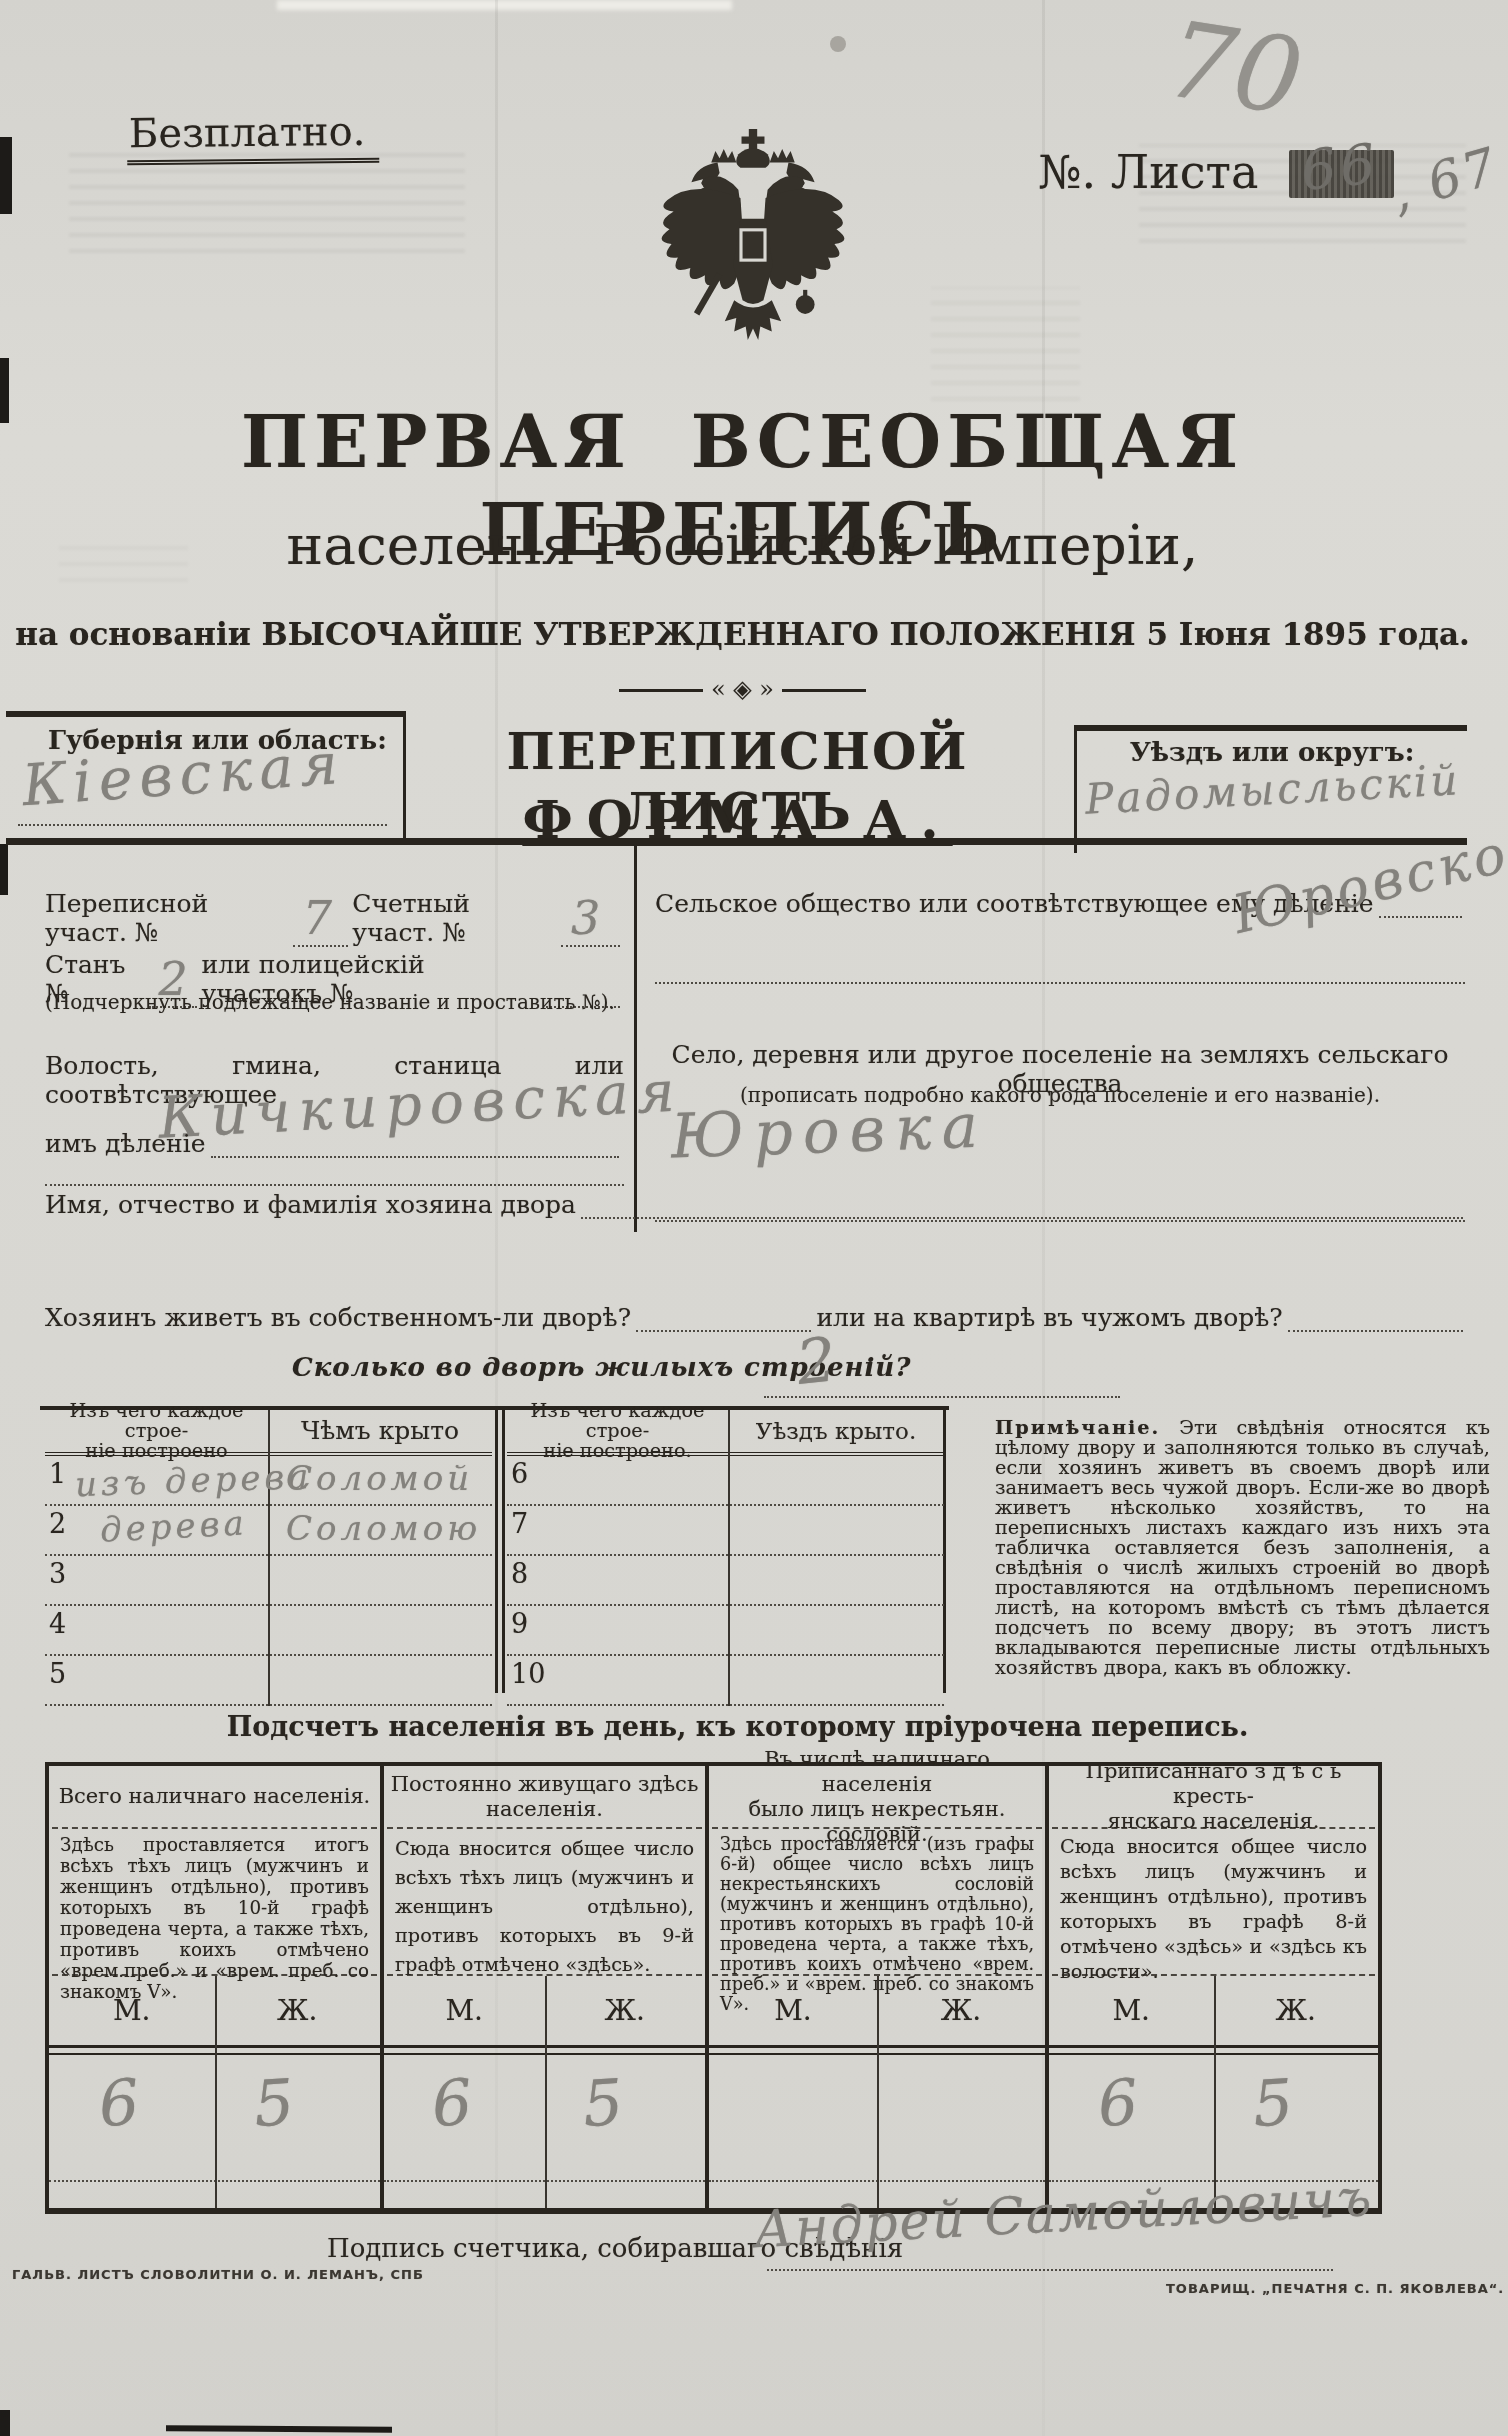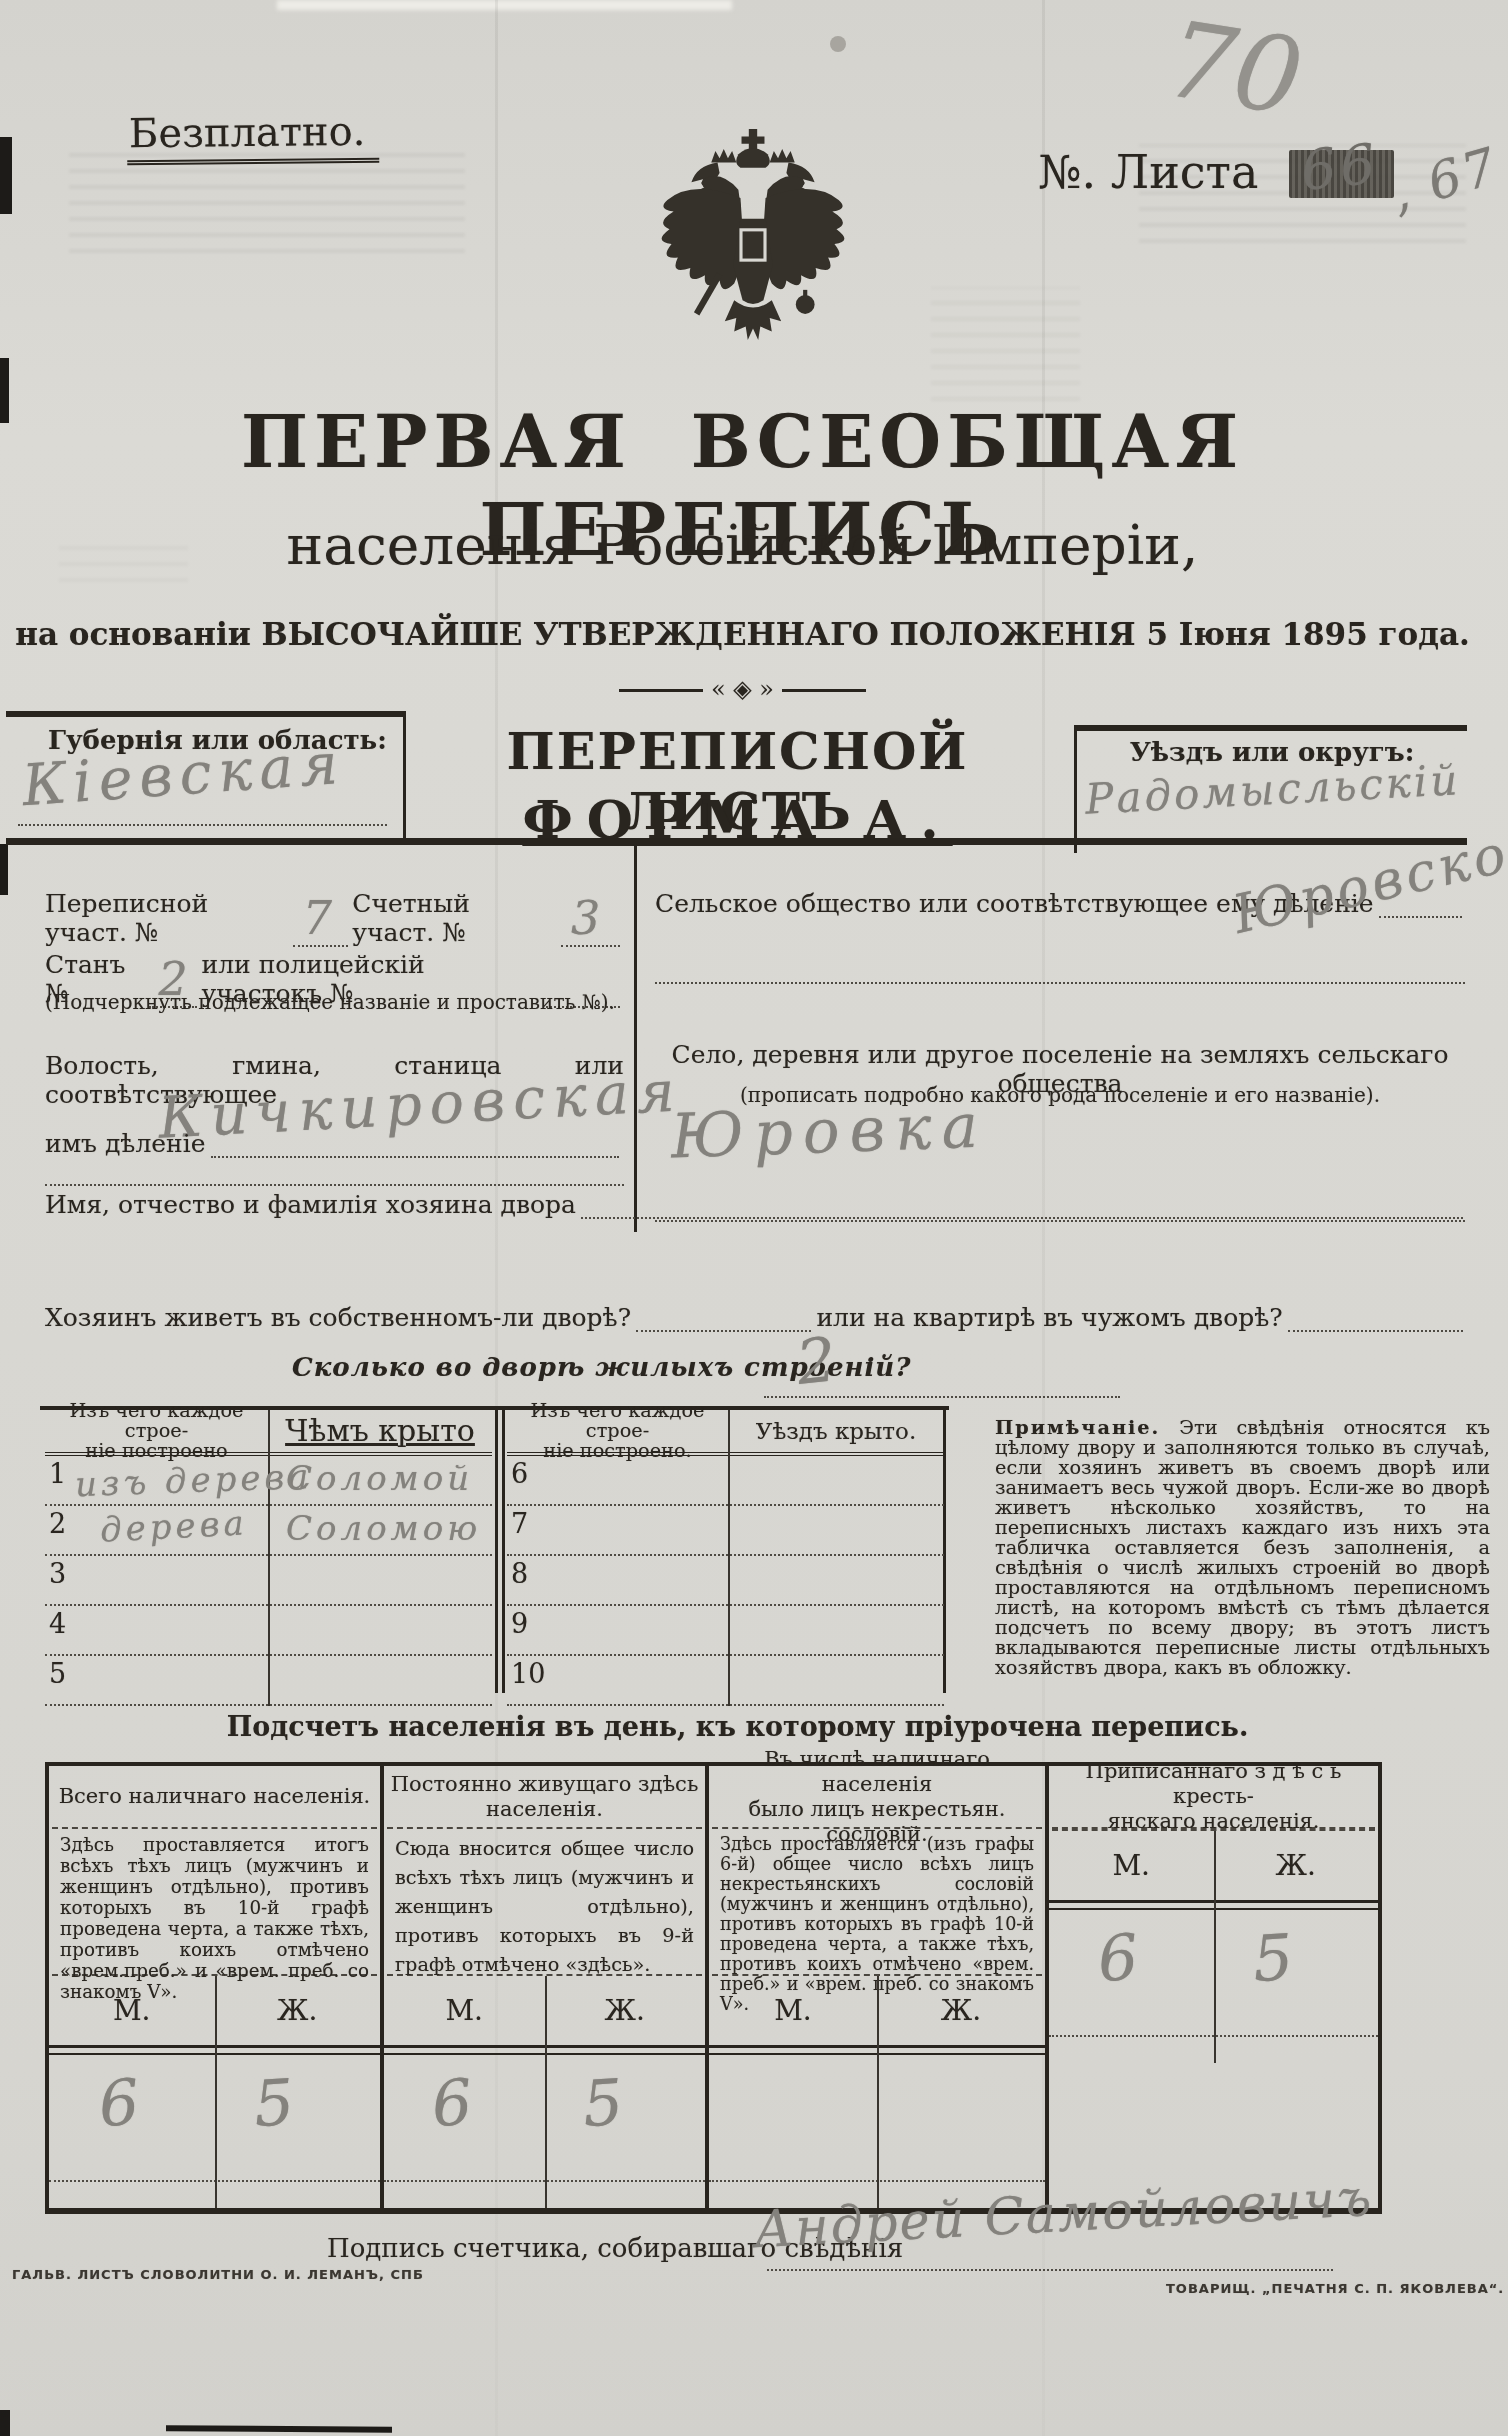--- a/index.html
+++ b/index.html
@@ -202,21 +202,21 @@
   <div class="abs" style="left:40px;top:1406px;width:909px;height:4px;background:#28241e;"></div>
   <div class="abs" style="left:495px;top:1406px;width:3px;height:287px;background:#28241e;"></div>
   <div class="abs" style="left:502px;top:1406px;width:3px;height:287px;background:#28241e;"></div>
   <div class="abs" style="left:943px;top:1406px;width:3px;height:287px;background:#28241e;"></div>
 
   <div class="btbl" style="left:45px;width:447px;">
     <div class="vline" style="left:223px;"></div>
     <div class="bthead">
       <div class="bth" style="width:223px;">Изъ чего каждое строе-
 ніе построено</div>
-      <div class="bth" style="flex:1;font-size:30px;text-decoration:underline;">Чѣмъ крыто</div>
+      <div class="bth" style="flex:1;font-size:25px;">Чѣмъ крыто</div>
     </div>
     <div class="btrow">
       <div class="bc1">
           <span class="bnum">1</span>
         <span class="bhw hand" style="left:30px;top:4px;transform:rotate(-2deg);">изъ дерева</span>
         </div>
       <div class="bc2">
           <span class="bhw hand" style="left:18px;top:2px;">Соломой</span>
         </div>
     </div>
@@ -363,20 +363,21 @@
               <span class="cnum hand" style="left:24%;"></span>
             </div>
         </div>
       </div>
     </div>
 
     <div class="ccol">
       <div class="ctitle">Приписаннаго з д ѣ с ь кресть-
 янскаго населенія.</div>
       <div class="csep"></div>
+      <div class="cdesc g4">Сюда вносится общее число всѣхъ лицъ (мужчинъ и женщинъ отдѣльно), противъ которыхъ въ графѣ 8-й отмѣчено «здѣсь» и «здѣсь къ волости».</div>
       <div class="csep"></div>
       <div class="lower">
         <div class="mid"></div>
         <div class="mzrow">
           <div class="mz">М.</div>
           <div class="mz">Ж.</div>
         </div>
         <div class="dblrule"></div>
         <div class="vals">
           <div class="vcell">

